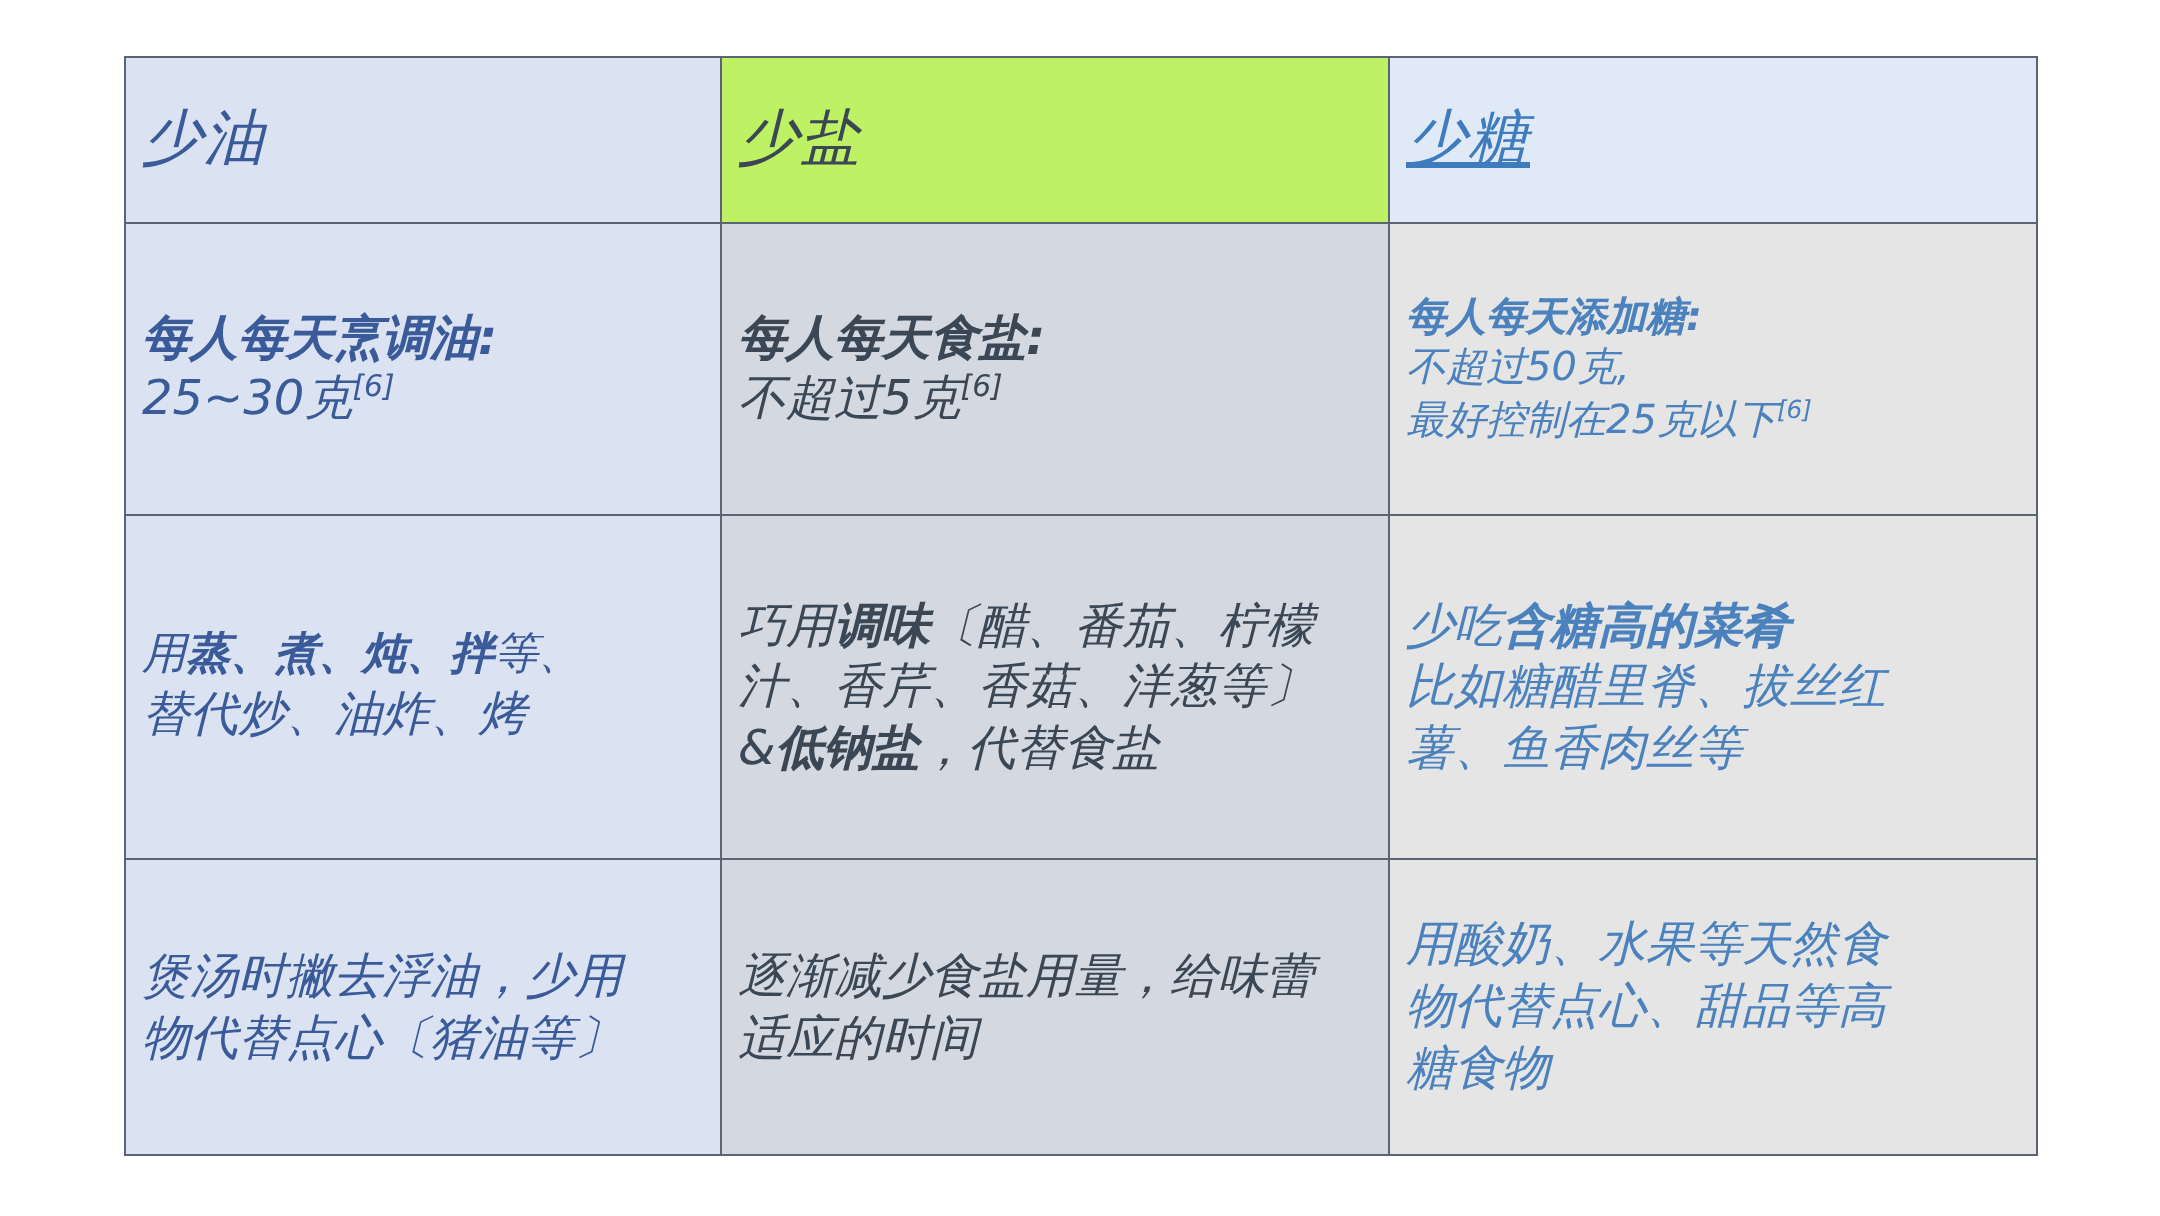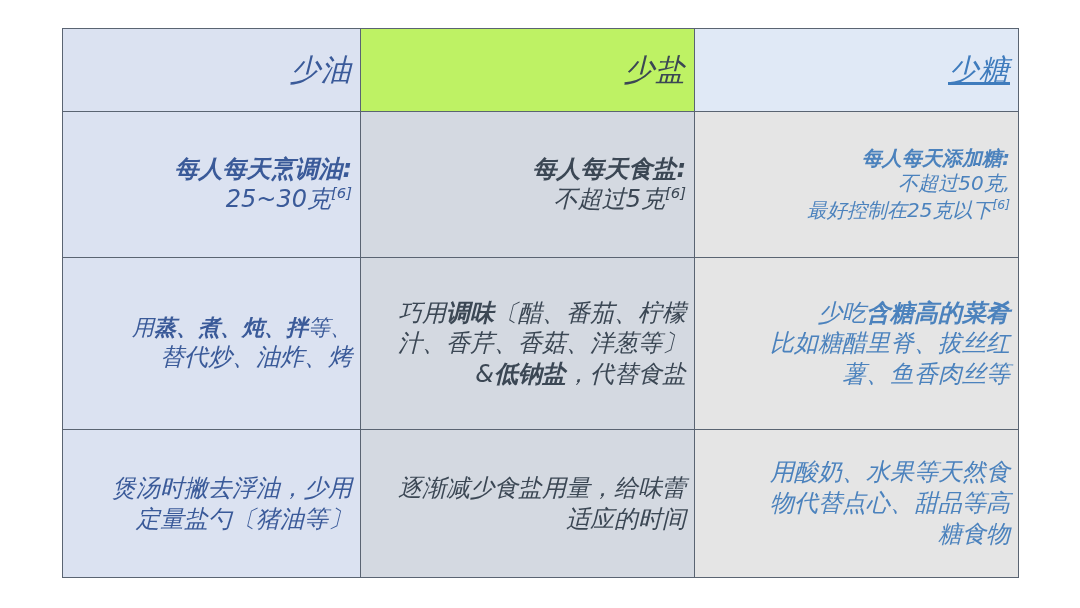--- a/index.html
+++ b/index.html
@@ -30,21 +30,21 @@
   table.diet-table {
     width: 956px;
     height: 550px;
     border-collapse: collapse;
     table-layout: fixed;
   }
 
   table.diet-table td {
     border: 1.6px solid #5a6472;
     vertical-align: middle;
-    text-align: right;
+    text-align: left;
     padding: 4px 8px;
     font-style: italic;
     line-height: 1.28;
   }
 
   
   col.c1 { width: 298px; }
   col.c2 { width: 334px; }
   col.c3 { width: 324px; }
 
@@ -149,21 +149,21 @@
           <td class="col-sugar">
             <span class="line t20"><span>少吃</span><b>含糖高的菜肴</b></span>
             <span class="line t20">比如糖醋里脊、拔丝红</span>
             <span class="line t20">薯、鱼香肉丝等</span>
           </td>
         </tr>
 
         <tr class="r-habit">
           <td class="col-oil">
             <span class="line t20">煲汤时撇去浮油，少用</span>
-            <span class="line t20">定量盐勺〔猪油等〕</span>
+            <span class="line t20">物代替点心〔猪油等〕</span>
           </td>
           <td class="col-salt">
             <span class="line t20">逐渐减少食盐用量，给味蕾</span>
             <span class="line t20">适应的时间</span>
           </td>
           <td class="col-sugar">
             <span class="line t20">用酸奶、水果等天然食</span>
             <span class="line t20">物代替点心、甜品等高</span>
             <span class="line t20">糖食物</span>
           </td>

